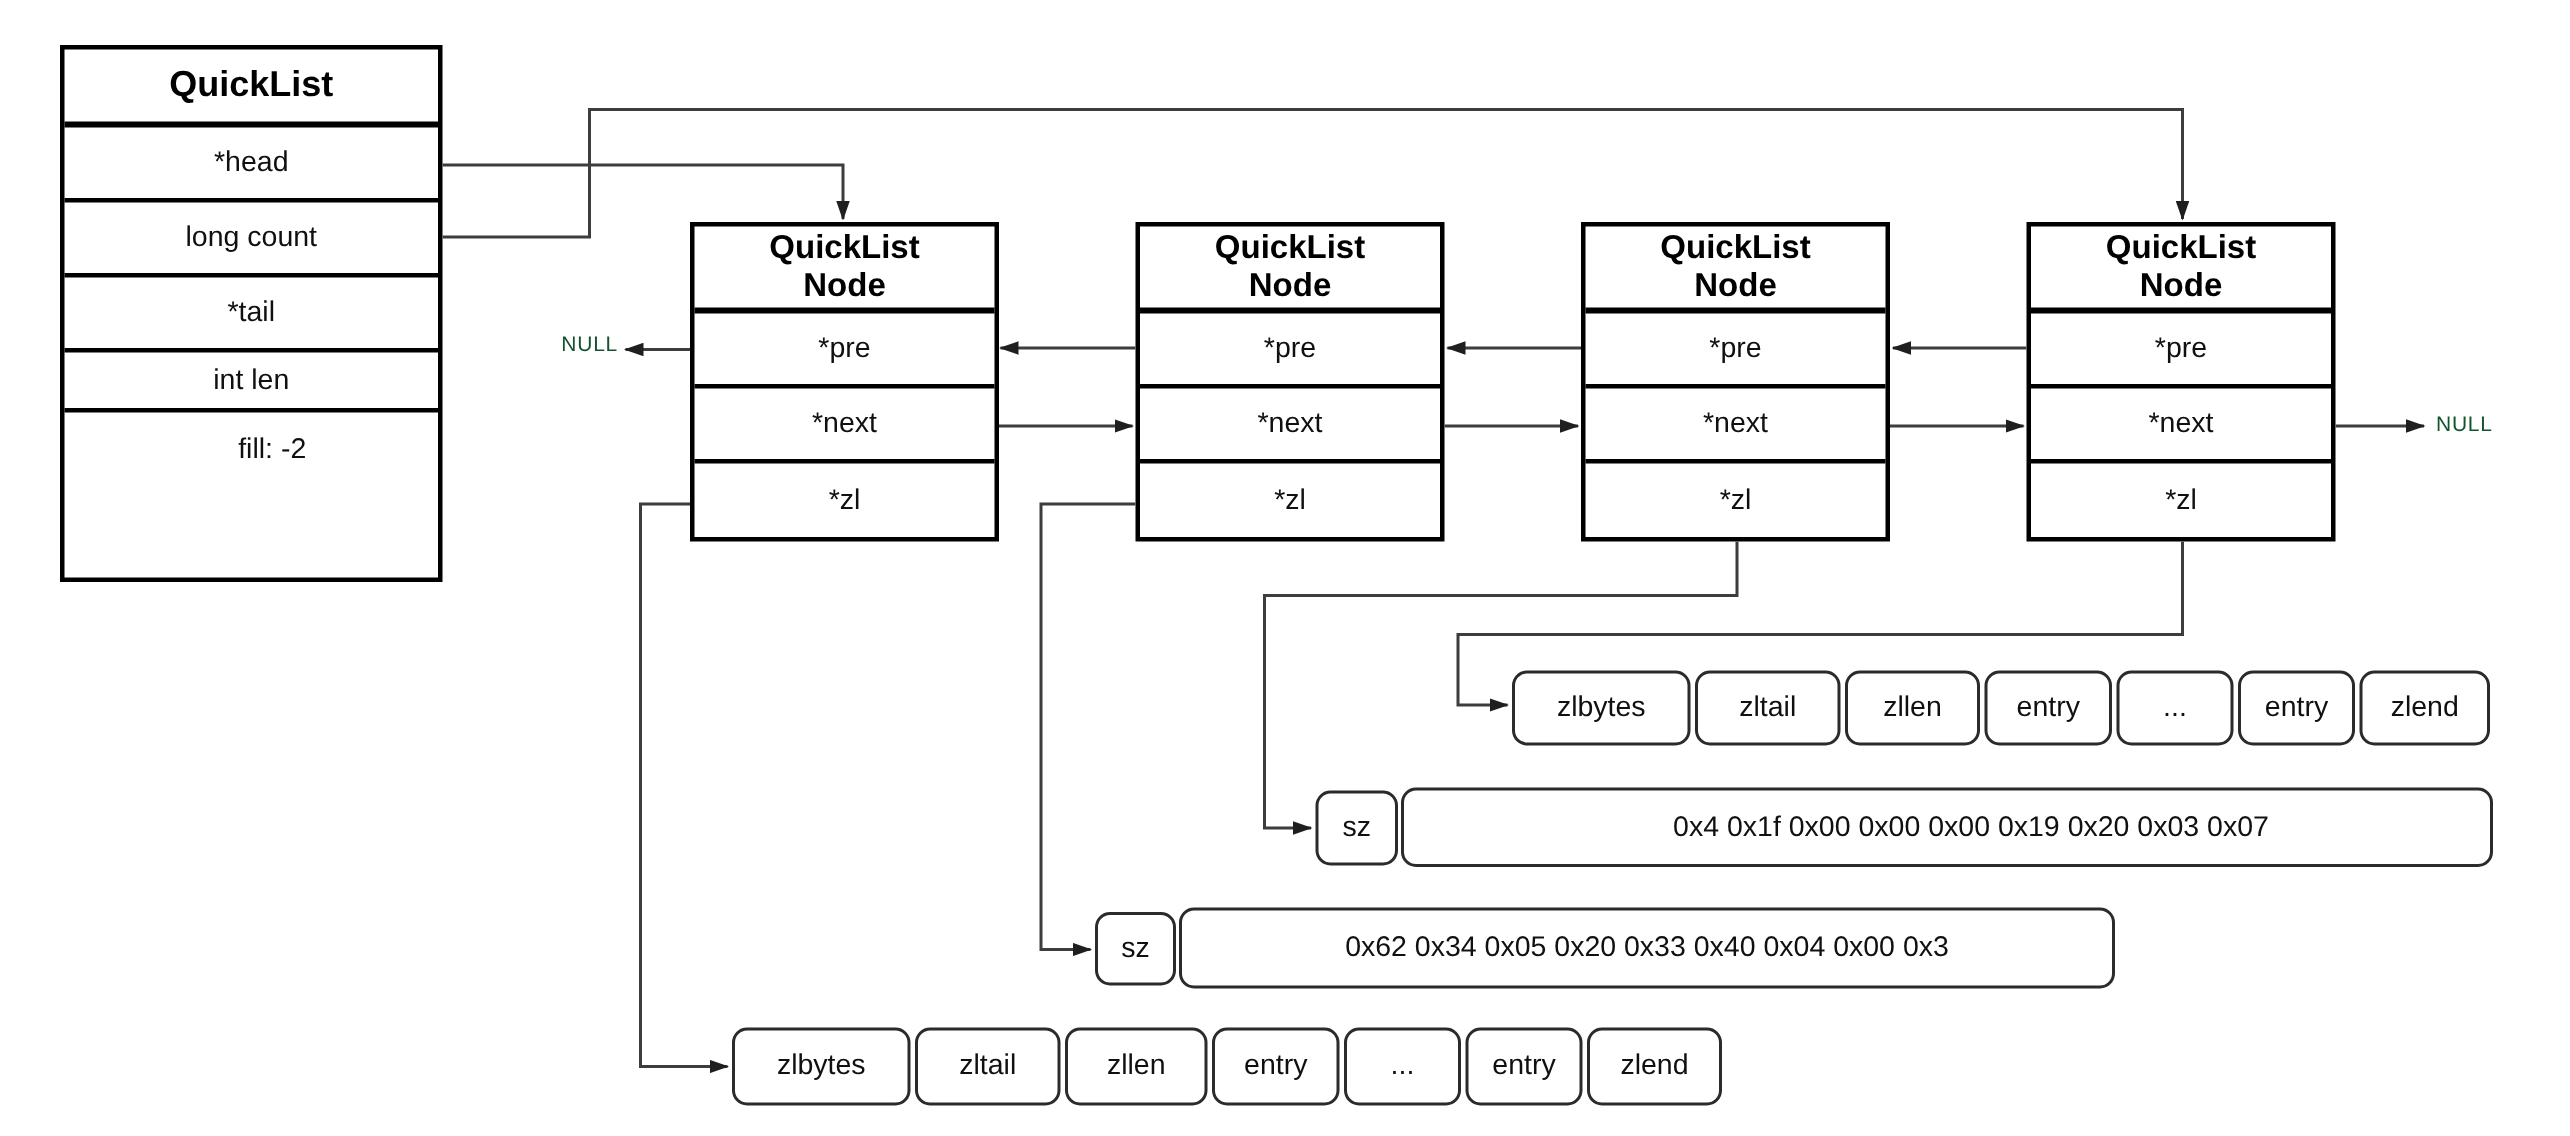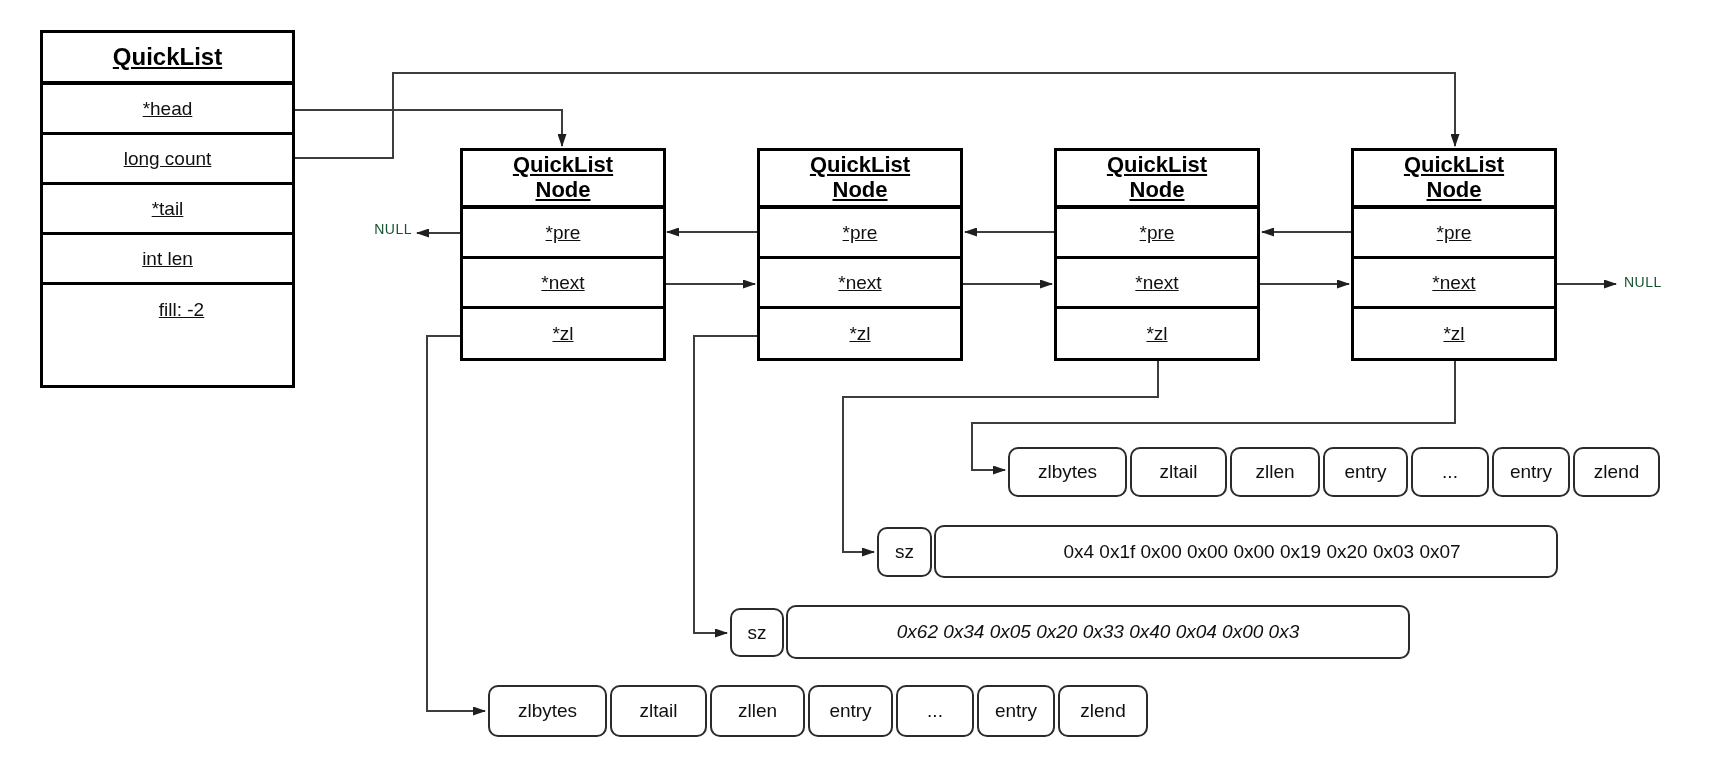--- a/index.html
+++ b/index.html
@@ -23,21 +23,20 @@
     flex-direction: column;
   }
   .srow {
     border-bottom: 3px solid #000000;
     display: flex;
     align-items: center;
     justify-content: center;
     font-size: 19px;
     color: #101010;
     text-align: center;
-    text-decoration: underline;
   }
   .srow:last-child { border-bottom: none; }
   .srow.header {
     font-weight: bold;
     font-size: 24px;
     color: #000000;
     border-bottom-width: 4px;
     flex-direction: column;
     line-height: 1.12;
   }
@@ -97,21 +96,21 @@
       <path d="M 1158 361 V 397 H 843 V 552 H 874" marker-end="url(#arr)"></path>
       <path d="M 1455 361 V 423 H 972 V 470 H 1005" marker-end="url(#arr)"></path>
     </g>
   </svg>
 
   <div class="struct" style="left:40px; top:30px; width:255px; height:358px;">
     <div class="srow header" style="height:52px;">QuickList</div>
     <div class="srow" style="height:50px;">*head</div>
     <div class="srow" style="height:50px;">long count</div>
     <div class="srow" style="height:50px;">*tail</div>
-    <div class="srow" style="height:50px;">int len</div>
+    <div class="srow" style="height:40px;">int len</div>
     <div class="srow" style="height:50px;margin-left:28px;">fill: -2</div>
   </div>
 
   <div class="struct node" style="left:460px; top:148px; width:206px; height:213px;">
     <div class="srow header" style="height:58px;">
       <span>QuickList</span>
       <span>Node</span>
     </div>
     <div class="srow" style="height:50px;">*pre</div>
     <div class="srow" style="height:50px;">*next</div>
@@ -145,24 +144,24 @@
     </div>
     <div class="srow" style="height:50px;">*pre</div>
     <div class="srow" style="height:50px;">*next</div>
     <div class="srow" style="height:49px;">*zl</div>
   </div>
 
   <div class="null-label" style="left:352px; top:221px; width:60px; text-align:right;">NULL</div>
   <div class="null-label" style="left:1624px; top:274px; width:70px; text-align:left;">NULL</div>
 
   <div class="cell abs-cell" style="left:877px; top:527px; width:55px; height:50px;">sz</div>
-  <div class="cell abs-cell" style="left:934px; top:525px; width:624px; height:53px;padding-left:32px;">0x4 0x1f 0x00 0x00 0x00 0x19 0x20 0x03 0x07</div>
+  <div class="cell abs-cell" style="left:934px; top:525px; width:728px; height:53px;padding-left:32px;">0x4 0x1f 0x00 0x00 0x00 0x19 0x20 0x03 0x07</div>
 
   <div class="cell abs-cell" style="left:730px; top:608px; width:54px; height:49px;">sz</div>
-  <div class="cell abs-cell" style="left:786px; top:605px; width:624px; height:54px;font-style:italic;">0x62 0x34 0x05 0x20 0x33 0x40 0x04 0x00 0x3</div>
+  <div class="cell abs-cell" style="left:786px; top:605px; width:624px; height:54px;">0x62 0x34 0x05 0x20 0x33 0x40 0x04 0x00 0x3</div>
 
   <div class="ziprow" style="left:1008px; top:447px; height:50px;">
     <div class="cell" style="width:119px;">zlbytes</div>
     <div class="cell" style="width:97px;">zltail</div>
     <div class="cell" style="width:90px;">zllen</div>
     <div class="cell" style="width:85px;">entry</div>
     <div class="cell" style="width:78px;">...</div>
     <div class="cell" style="width:78px;">entry</div>
     <div class="cell" style="width:87px;">zlend</div>
   </div>

